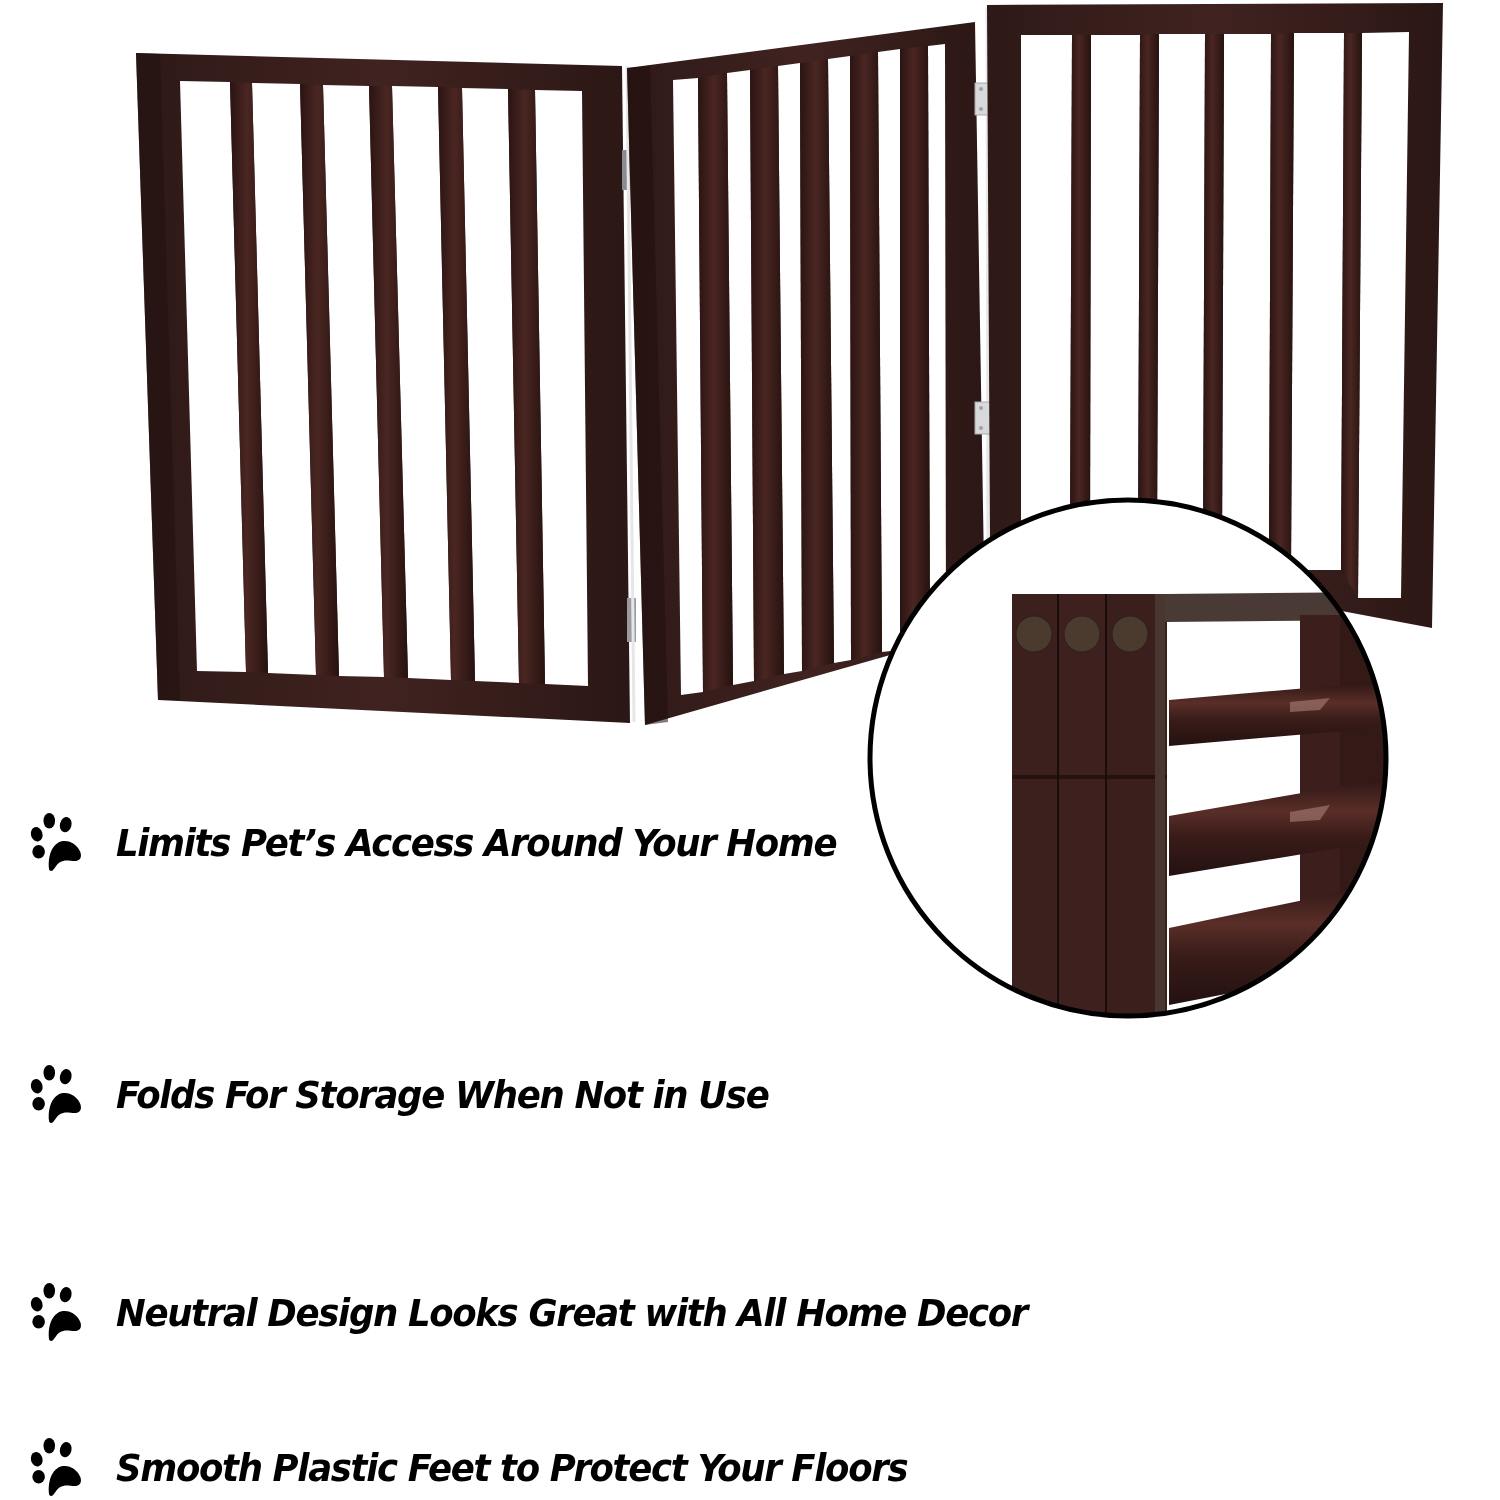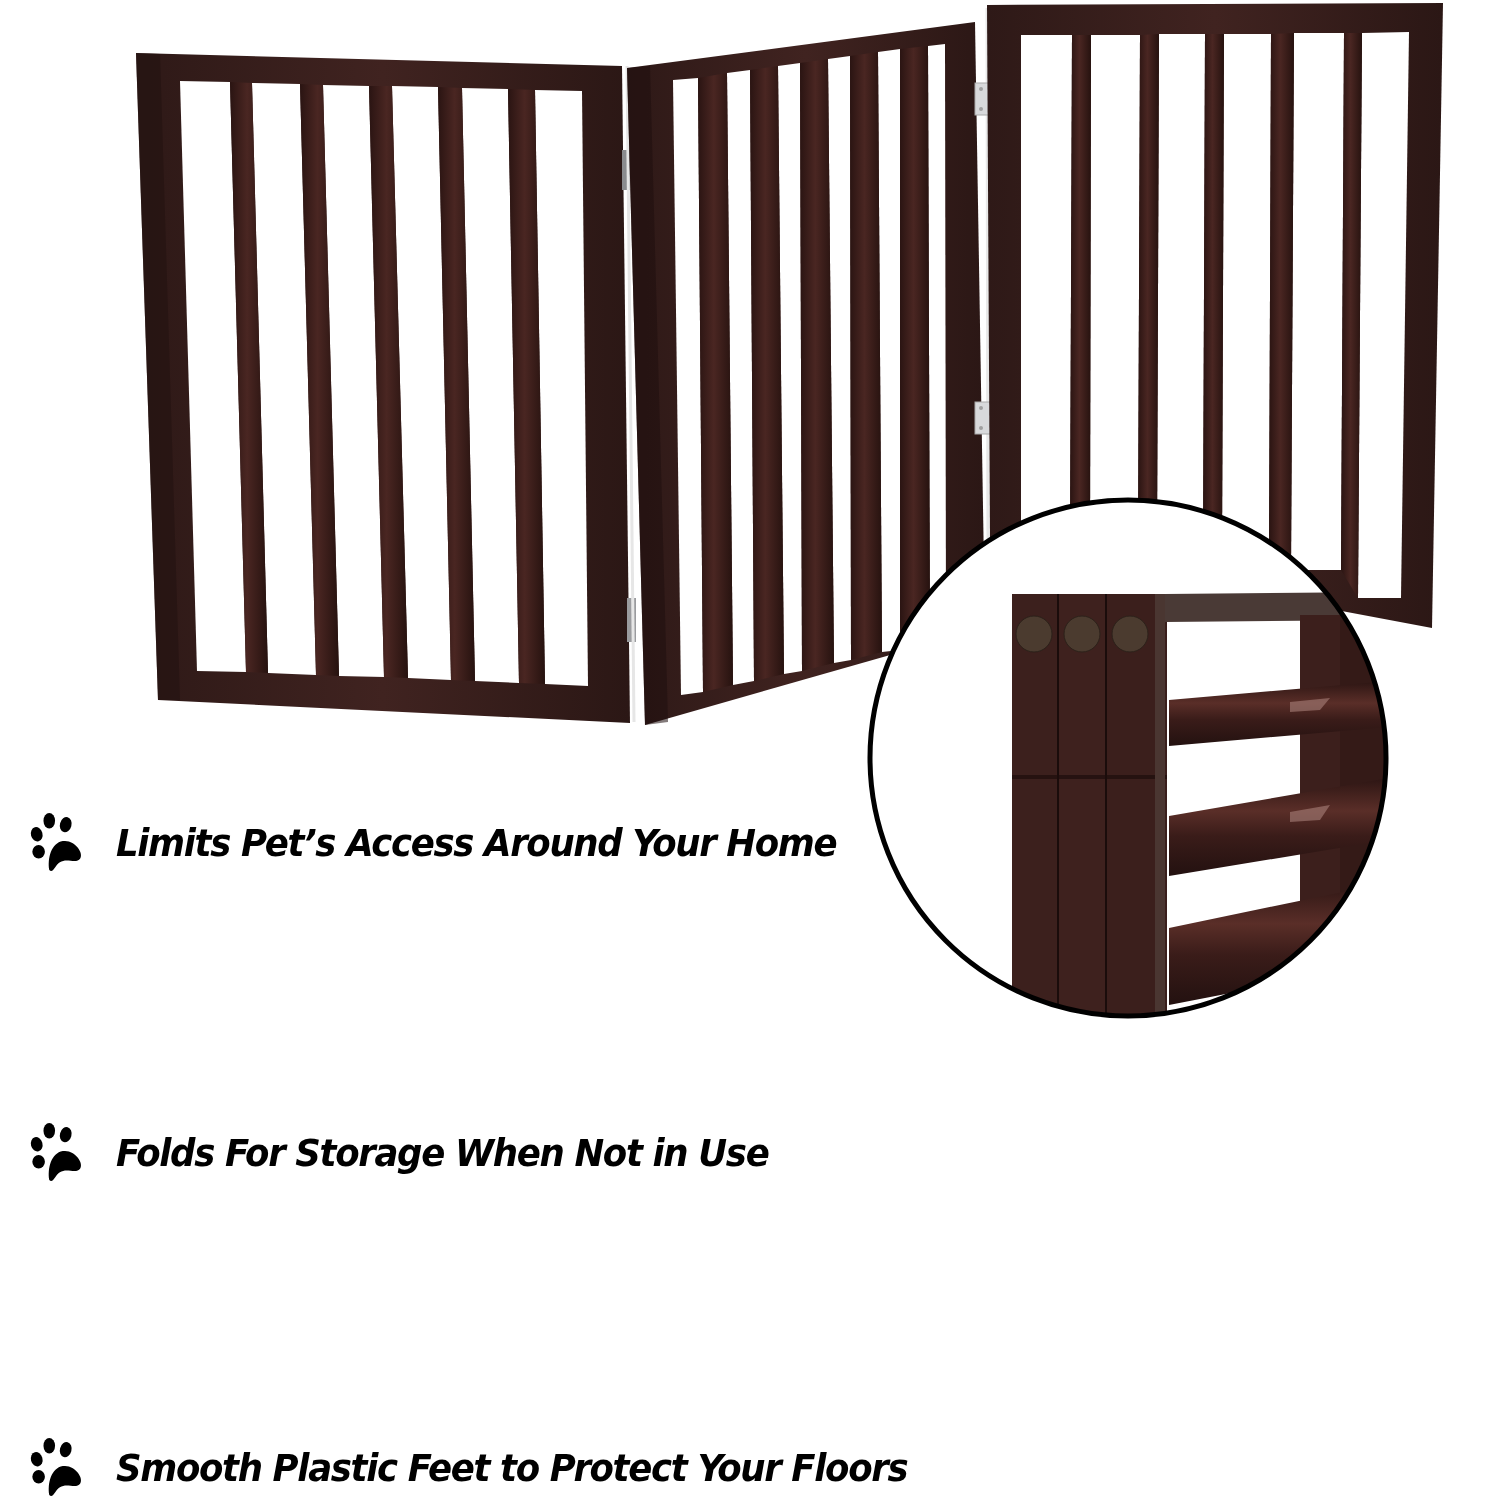--- a/index.html
+++ b/index.html
@@ -214,31 +214,41 @@
         <ellipse cx="22" cy="9" rx="6" ry="8" fill="#000"></ellipse>
         <ellipse cx="39" cy="13" rx="6" ry="8" transform="rotate(15 39 13)" fill="#000"></ellipse>
         <ellipse cx="9" cy="23" rx="6" ry="7.5" transform="rotate(-15 9 23)" fill="#000"></ellipse>
         <ellipse cx="11" cy="41" rx="6.5" ry="7" fill="#000"></ellipse>
         <path d="M22,60 C20,48 24,32 36,30 C48,28 58,42 54,48 C50,54 40,47 33,52 C28,55 26,64 22,60 Z" fill="#000"></path>
       </svg>
       <span class="feature-text">Limits Pet’s Access Around Your Home</span>
     </div>
 
 
-    <div class="feature" style="top:1118px;">
+    <div class="feature" style="top:1060px;">
       <svg class="paw" viewBox="0 0 60 64">
         <ellipse cx="22" cy="9" rx="6" ry="8" fill="#000"></ellipse>
         <ellipse cx="39" cy="13" rx="6" ry="8" transform="rotate(15 39 13)" fill="#000"></ellipse>
         <ellipse cx="9" cy="23" rx="6" ry="7.5" transform="rotate(-15 9 23)" fill="#000"></ellipse>
         <ellipse cx="11" cy="41" rx="6.5" ry="7" fill="#000"></ellipse>
         <path d="M22,60 C20,48 24,32 36,30 C48,28 58,42 54,48 C50,54 40,47 33,52 C28,55 26,64 22,60 Z" fill="#000"></path>
       </svg>
       <span class="feature-text">Folds For Storage When Not in Use</span>
     </div>
 
+    <div class="feature" style="top:1278px;">
+      <svg class="paw" viewBox="0 0 60 64">
+        <ellipse cx="22" cy="9" rx="6" ry="8" fill="#000"></ellipse>
+        <ellipse cx="39" cy="13" rx="6" ry="8" transform="rotate(15 39 13)" fill="#000"></ellipse>
+        <ellipse cx="9" cy="23" rx="6" ry="7.5" transform="rotate(-15 9 23)" fill="#000"></ellipse>
+        <ellipse cx="11" cy="41" rx="6.5" ry="7" fill="#000"></ellipse>
+        <path d="M22,60 C20,48 24,32 36,30 C48,28 58,42 54,48 C50,54 40,47 33,52 C28,55 26,64 22,60 Z" fill="#000"></path>
+      </svg>
+      <span class="feature-text">Neutral Design Looks Great with All Home Decor</span>
+    </div>
 
     <div class="feature" style="top:1433px;">
       <svg class="paw" viewBox="0 0 60 64">
         <ellipse cx="22" cy="9" rx="6" ry="8" fill="#000"></ellipse>
         <ellipse cx="39" cy="13" rx="6" ry="8" transform="rotate(15 39 13)" fill="#000"></ellipse>
         <ellipse cx="9" cy="23" rx="6" ry="7.5" transform="rotate(-15 9 23)" fill="#000"></ellipse>
         <ellipse cx="11" cy="41" rx="6.5" ry="7" fill="#000"></ellipse>
         <path d="M22,60 C20,48 24,32 36,30 C48,28 58,42 54,48 C50,54 40,47 33,52 C28,55 26,64 22,60 Z" fill="#000"></path>
       </svg>
       <span class="feature-text">Smooth Plastic Feet to Protect Your Floors</span>

